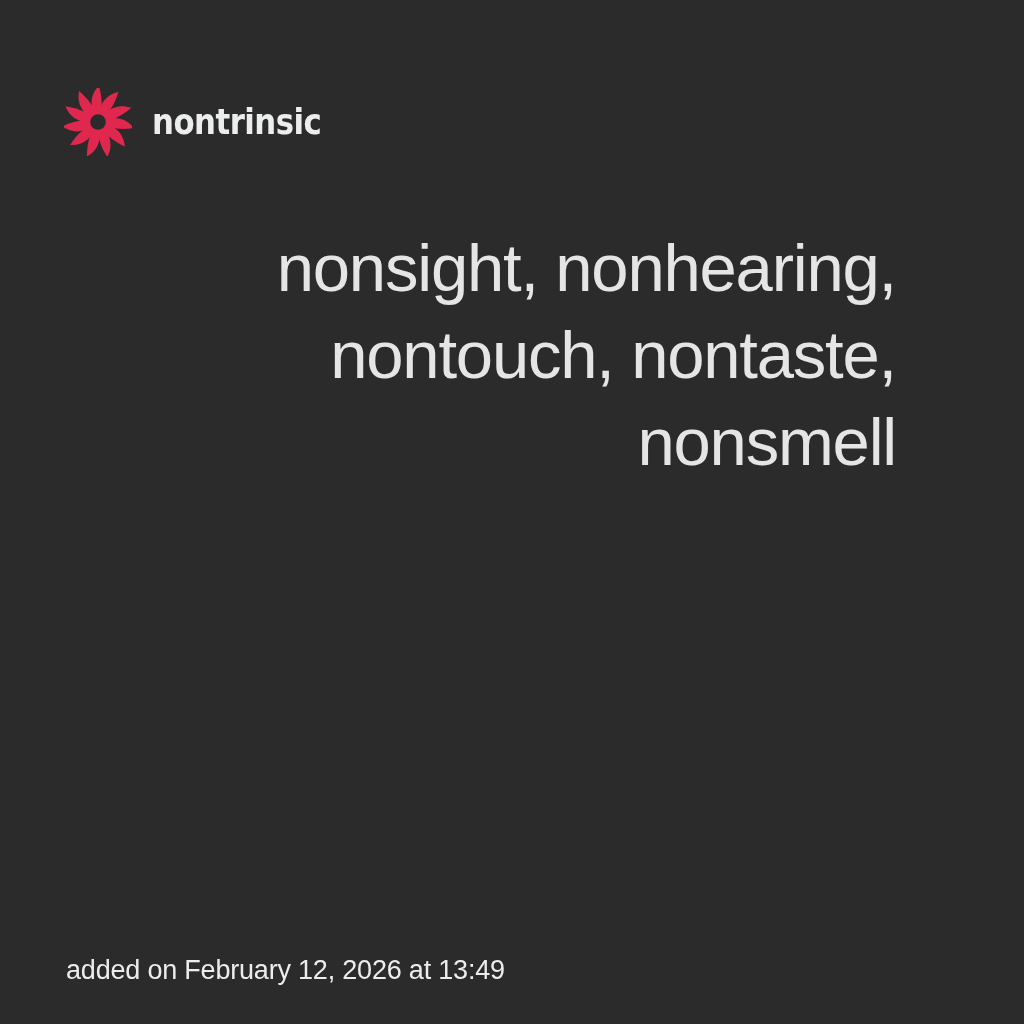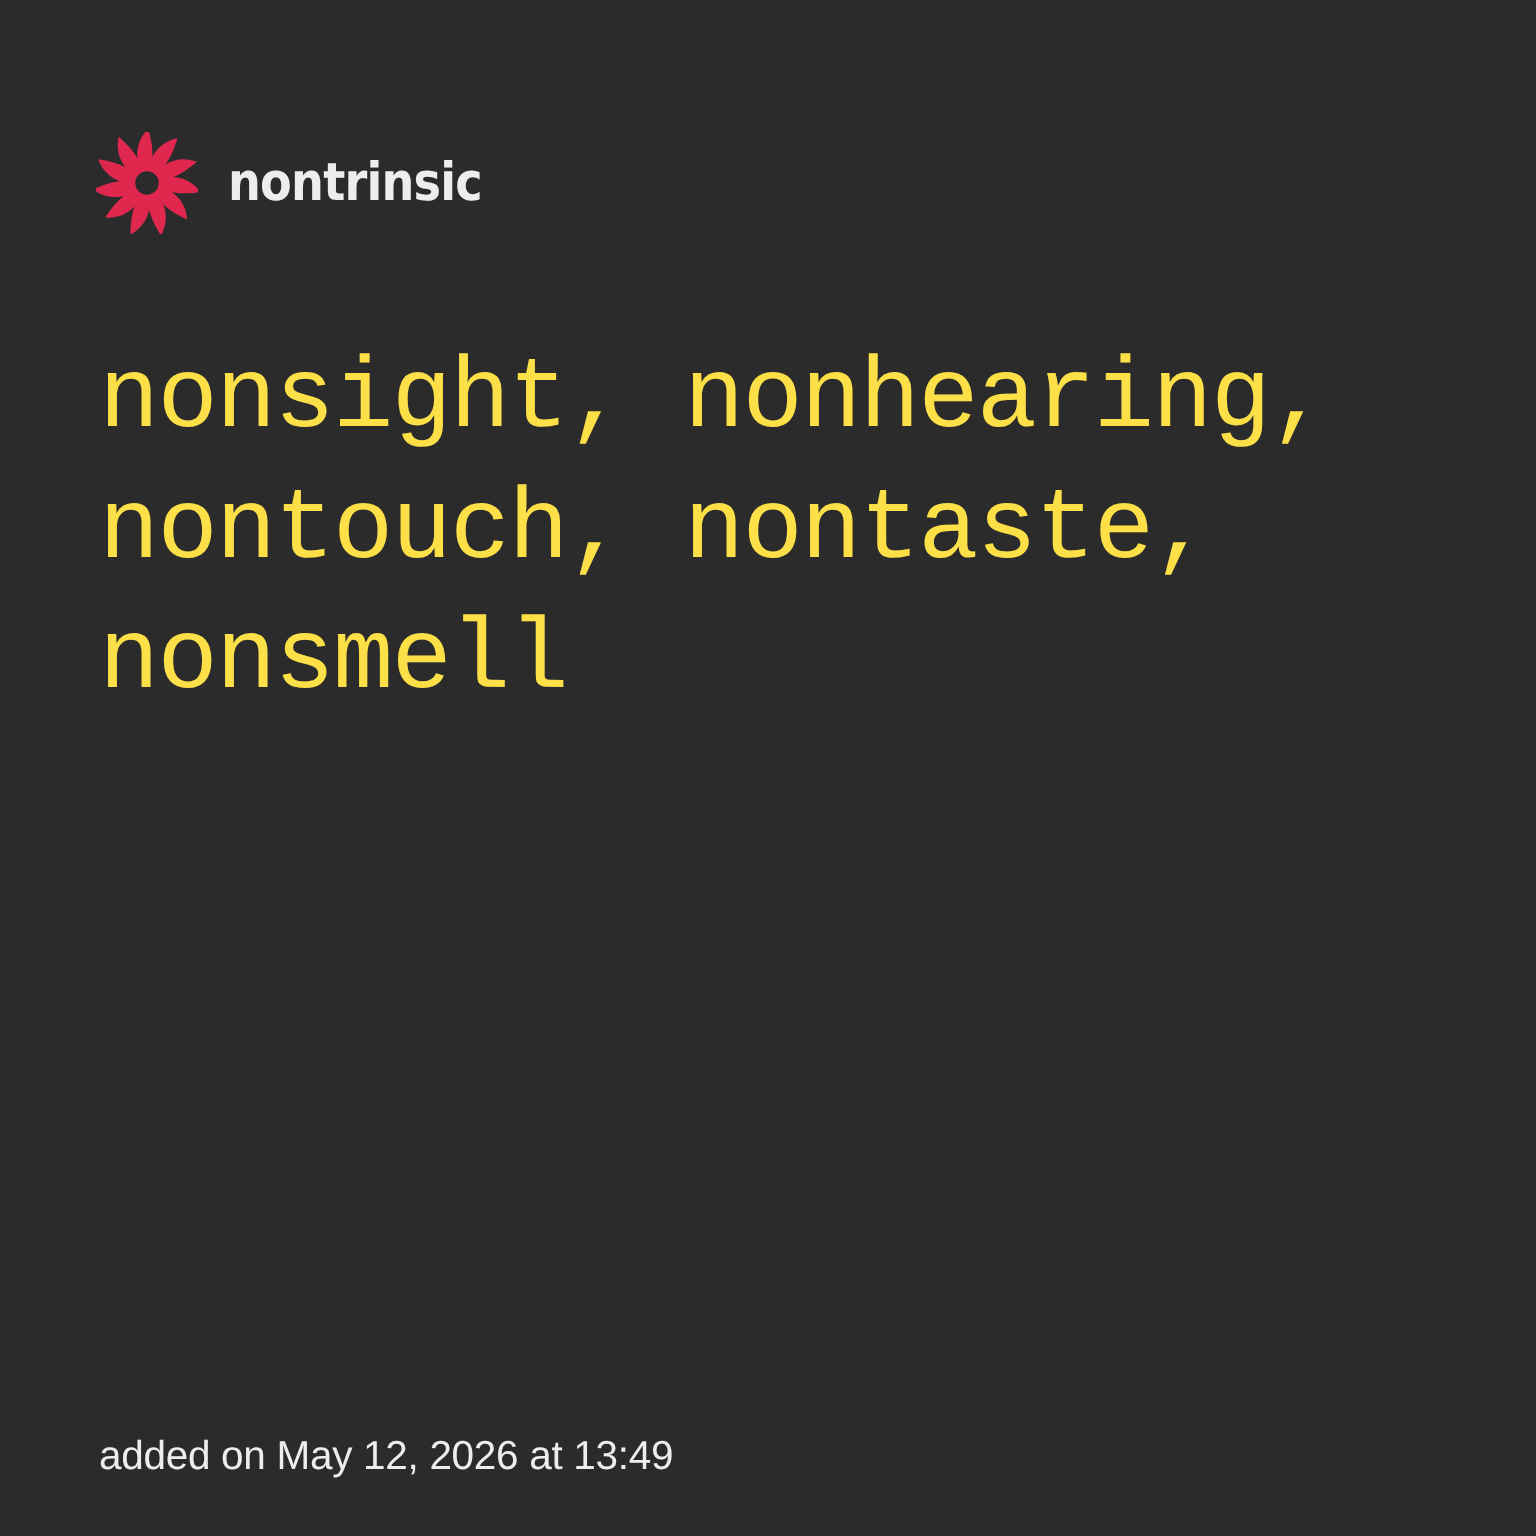--- a/index.html
+++ b/index.html
@@ -43,28 +43,29 @@
     transform:scaleX(0.88);
     transform-origin:left center;
     white-space:nowrap;
   }
 
   
   .headline {
     position:absolute;
     left:66px; top:196px;
     width:830px;
-    font-family:Liberation Mono, monospace;
+    font-family:Liberation Sans, sans-serif;
     font-size:67px;
     font-weight:400;
     line-height:87px;
     letter-spacing:-1.2px;
-    color:#fde047;
+    color:#e5e5e5;
     white-space:pre-wrap;
     word-wrap:break-word;
+    text-align:right;
   }
 
   
   .meta {
     position:absolute;
     left:66px; bottom:62px;
     width:900px;
   }
   .meta-id {
     font-family:"DejaVu Sans Mono", monospace;
@@ -128,16 +129,16 @@
         </g>
       </g>
       <circle cx="50" cy="50" r="11.5" fill="#2b2b2b"></circle>
     </svg>
     <span class="brand-name">nontrinsic</span>
   </div>
 
   <h1 class="headline">nonsight, nonhearing, nontouch, nontaste, nonsmell</h1>
 
   <div class="meta">
-    <div class="meta-date">added on May 12, 2026 at 13:49</div>
+    <div class="meta-date">added on February 12, 2026 at 13:49</div>
   </div>
 
 </div>
 
 </body></html>

